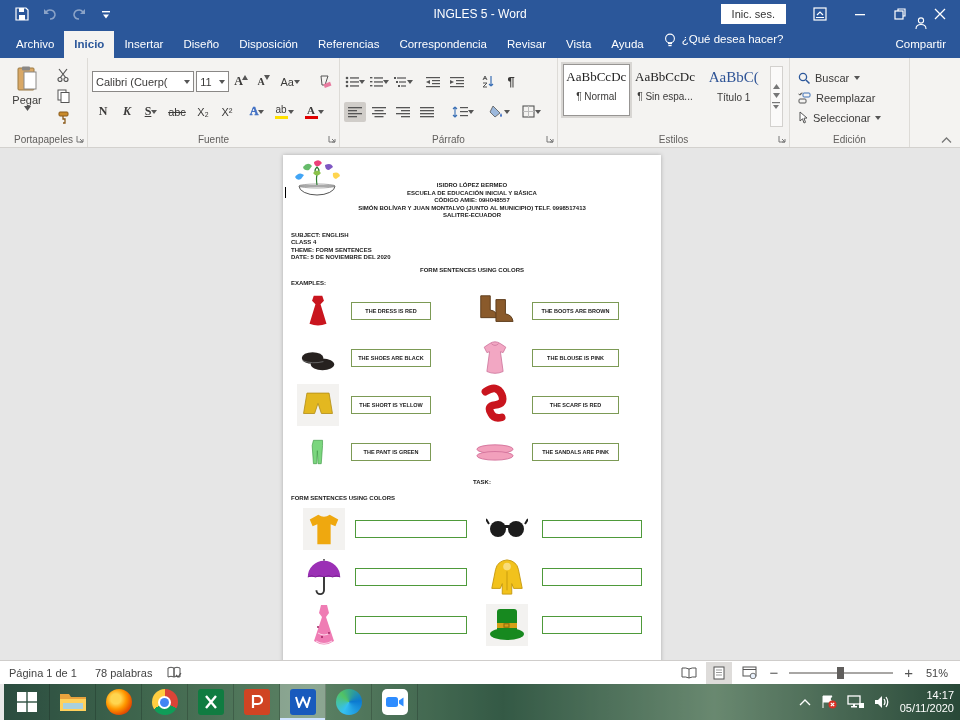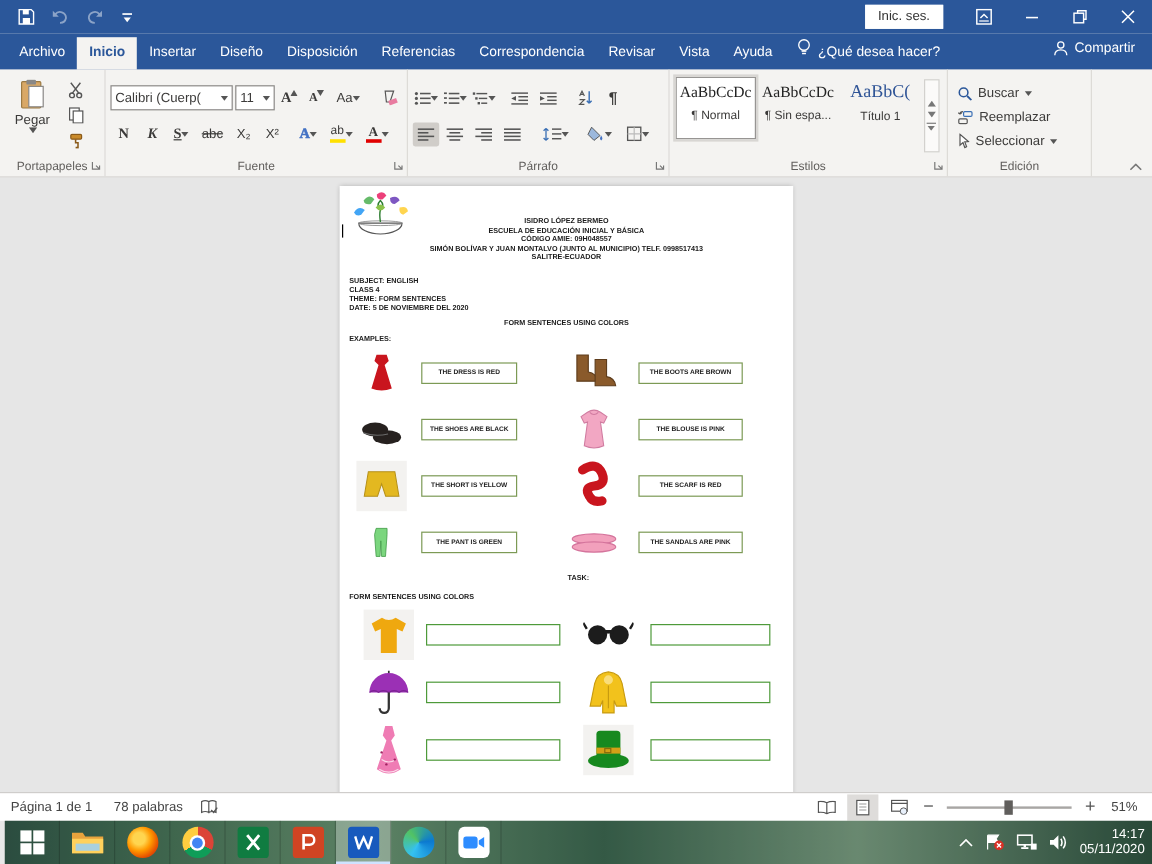--- a/index.html
+++ b/index.html
@@ -17,22 +17,22 @@
   .tright { margin-left:auto; display:flex; align-items:center; height:28px; }
   .signin { background:#fff; color:#333; font-size:11px; padding:3px 10px; margin-right:14px;
     border:1px solid #fff; cursor:pointer; }
   .wc { width:40px; height:28px; display:flex; align-items:center; justify-content:center; cursor:pointer; }
 
   
   .menubar { position:absolute; left:0; top:28px; width:960px; height:30px; background:#2b579a;
     display:flex; align-items:flex-end; color:#fff; font-size:11.5px; }
   .mtab { padding:7px 10px 8px; cursor:pointer; white-space:nowrap; }
   .mtab.active { background:#f4f3f1; color:#2b579a; font-weight:bold;margin-top:16px; }
-  .tellme { display:flex; align-items:flex-end; gap:6px; padding:7px 10px 8px; cursor:pointer; }
-  .share { margin-left:auto; display:flex; align-items:flex-start; gap:6px; padding:7px 14px 8px; cursor:pointer; }
+  .tellme { display:flex; align-items:flex-start; gap:6px; padding:7px 10px 8px; cursor:pointer; }
+  .share { margin-left:auto; display:flex; align-items:center; gap:6px; padding:7px 14px 8px; cursor:pointer;flex-direction:column; }
 
   
   .ribbon { position:absolute; left:0; top:58px; width:960px; height:90px; background:#f4f3f1;
     border-bottom:1px solid #d3d1ce; display:flex; font-size:11px; color:#3b3a39; }
   .rgroup { position:relative; border-right:1px solid #dddbd7; padding:4px 4px 16px; display:flex; }
   .glabel { position:absolute; bottom:2px; left:0; right:0; text-align:center; font-size:10px; color:#605e5c; }
   .launcher { position:absolute; bottom:2px; right:3px; cursor:pointer; }
   .col { display:flex; flex-direction:column; justify-content:center; }
   .rrow { display:flex; align-items:center; height:30px; gap:2px; }
   .bigbtn { display:flex; flex-direction:column; align-items:center; width:46px; padding-top:4px; cursor:pointer; }
@@ -153,20 +153,21 @@
             <path d="M14 1 v5 h-5 z" fill="#fff"></path>
           </svg>
       </div>
       <div class="qbtn">
         <svg width="10" height="9" viewBox="0 0 10 9">
             <rect x="1" y="1" width="8" height="1.4" fill="#fff"></rect>
             <path d="M2 4.5 h6 l-3 4 z" fill="#fff"></path>
           </svg>
       </div>
     </div>
+    <div class="wtitle">INGLES 5  -  Word</div>
     <div class="tright">
       <div class="signin">Inic. ses.</div>
       <div class="wc">
         <svg width="14" height="14" viewBox="0 0 14 14">
             <rect x="1" y="1" width="12" height="12" fill="none" stroke="#fff" stroke-width="1.2"></rect>
             <path d="M4 8 l3 -3 3 3" fill="none" stroke="#fff" stroke-width="1.2"></path>
             <rect x="3" y="10" width="8" height="1" fill="#fff"></rect>
           </svg>
       </div>
       <div class="wc">

